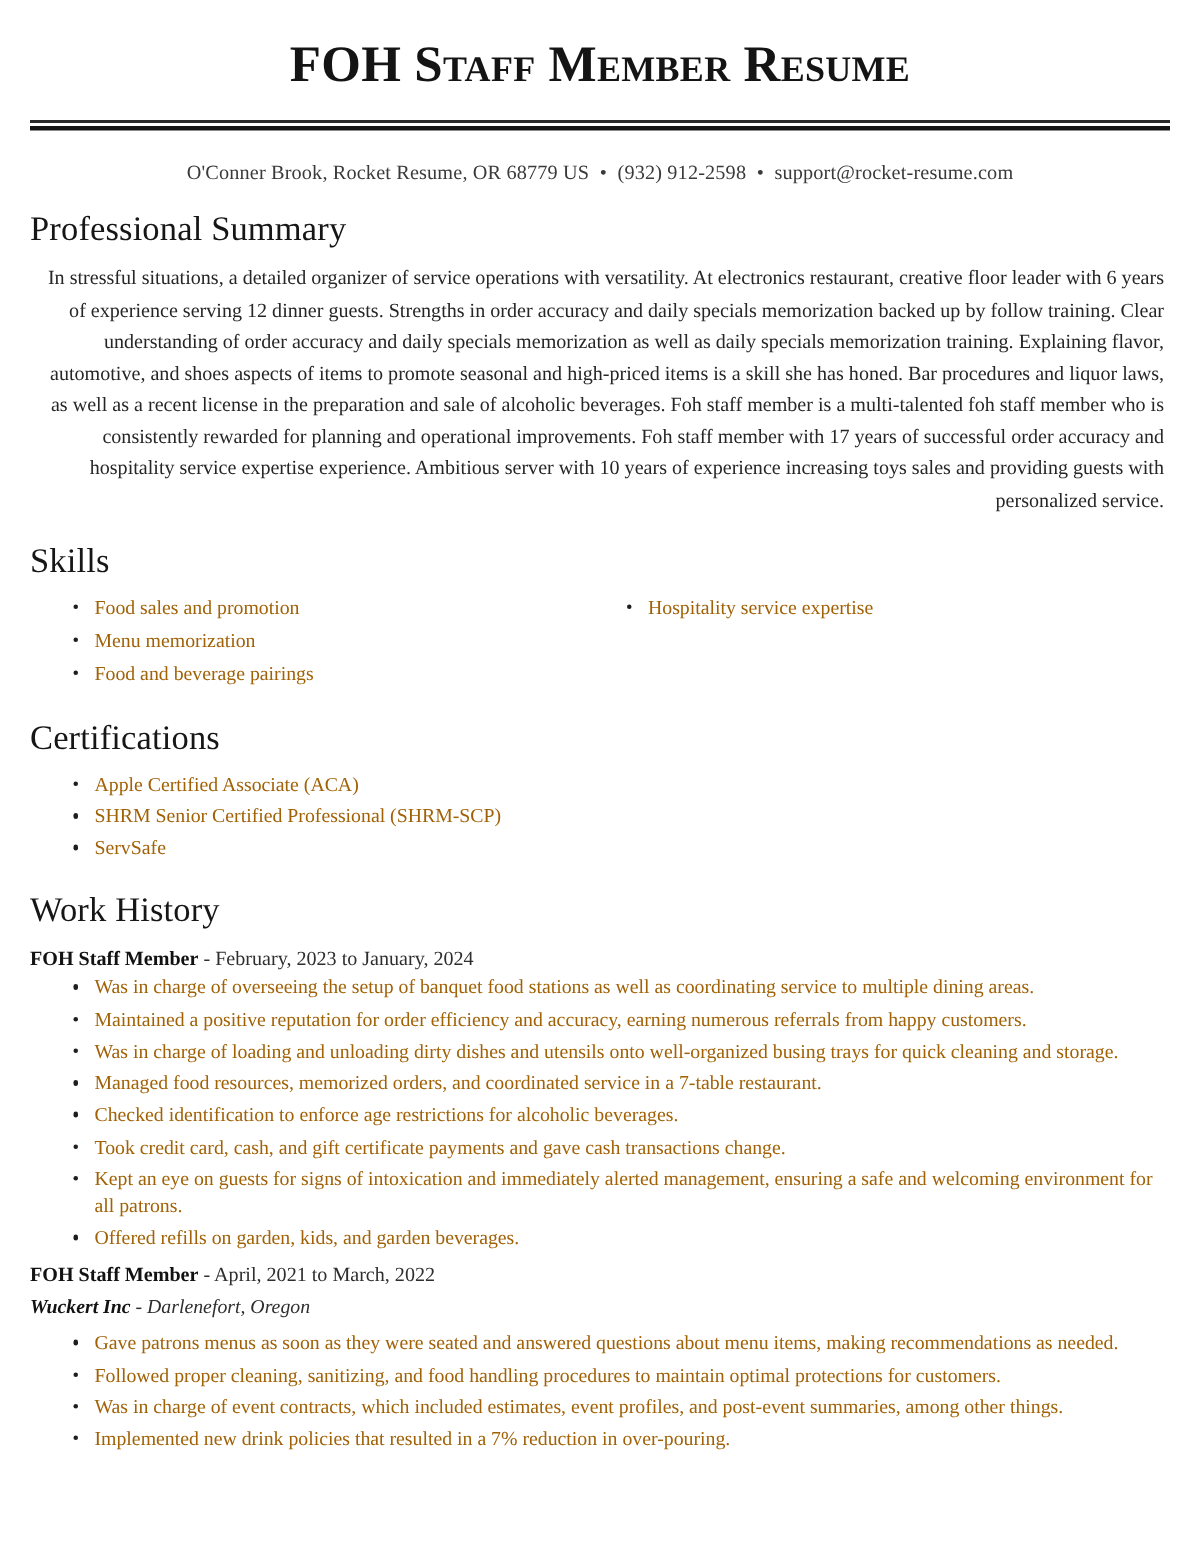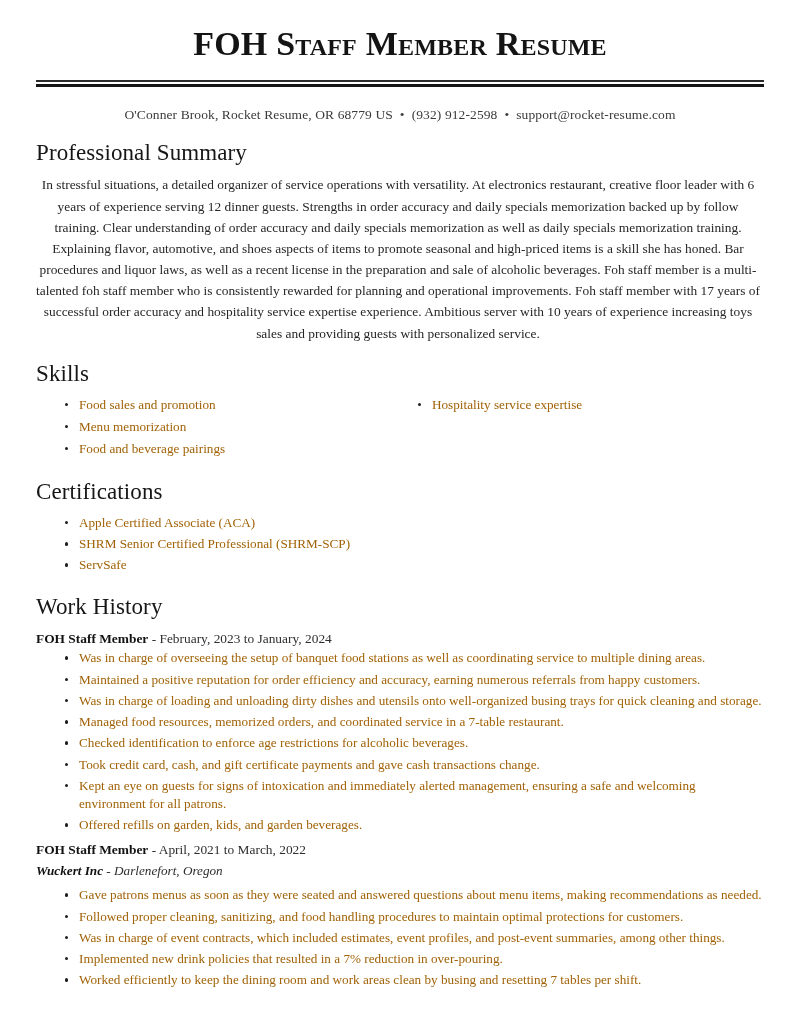--- a/index.html
+++ b/index.html
@@ -11,21 +11,21 @@
     width: 800px;
     height: 1035px;
     font-family: "Liberation Serif", "DejaVu Serif", serif;
     color: #1a1a1a;
     -webkit-font-smoothing: antialiased;
   }
   .page {
     width: 800px;
     height: 1035px;
     box-sizing: border-box;
-    padding: 0 36px;
+    padding: 0 20px;
     position: relative;
     overflow: hidden;
   }
 
   
   .resume-title {
     text-align: center;
     font-family: "Liberation Serif", "DejaVu Serif", serif;
     font-weight: 700;
     font-size: 34px;
@@ -83,21 +83,21 @@
     color: #161616;
     margin: 0 0 7px 0;
     letter-spacing: 0.1px;
     line-height: 1.25;
   }
 
   .summary-text {
     font-size: 13.4px;
     line-height: 1.58;
     color: #262626;
-    text-align: center;
+    text-align: right;
     margin: 0;
     padding-right: 4px;
   }
 
   
   ul.bullets {
     list-style: none;
     margin: 0;
     padding: 0;
   }
@@ -262,19 +262,18 @@
 
     <div class="job">
       <div class="job-line1"><span class="job-title">FOH Staff Member</span><span class="dash"> - </span><span class="job-dates">April, 2021 to March, 2022</span></div>
       <div class="job-line2"><span class="job-company">Wuckert Inc</span><span class="dash"> - </span><span class="job-location">Darlenefort, Oregon</span></div>
       <div class="job-bullets">
         <ul class="bullets">
           <li>Gave patrons menus as soon as they were seated and answered questions about menu items, making recommendations as needed.</li>
           <li>Followed proper cleaning, sanitizing, and food handling procedures to maintain optimal protections for customers.</li>
           <li>Was in charge of event contracts, which included estimates, event profiles, and post-event summaries, among other things.</li>
           <li>Implemented new drink policies that resulted in a 7% reduction in over-pouring.</li>
-          <li>Worked efficiently to keep the dining room and work areas clean by busing and resetting 7 tables per shift.</li>
         </ul>
       </div>
     </div>
   </div>
 
 </div>
 
 </body></html>

